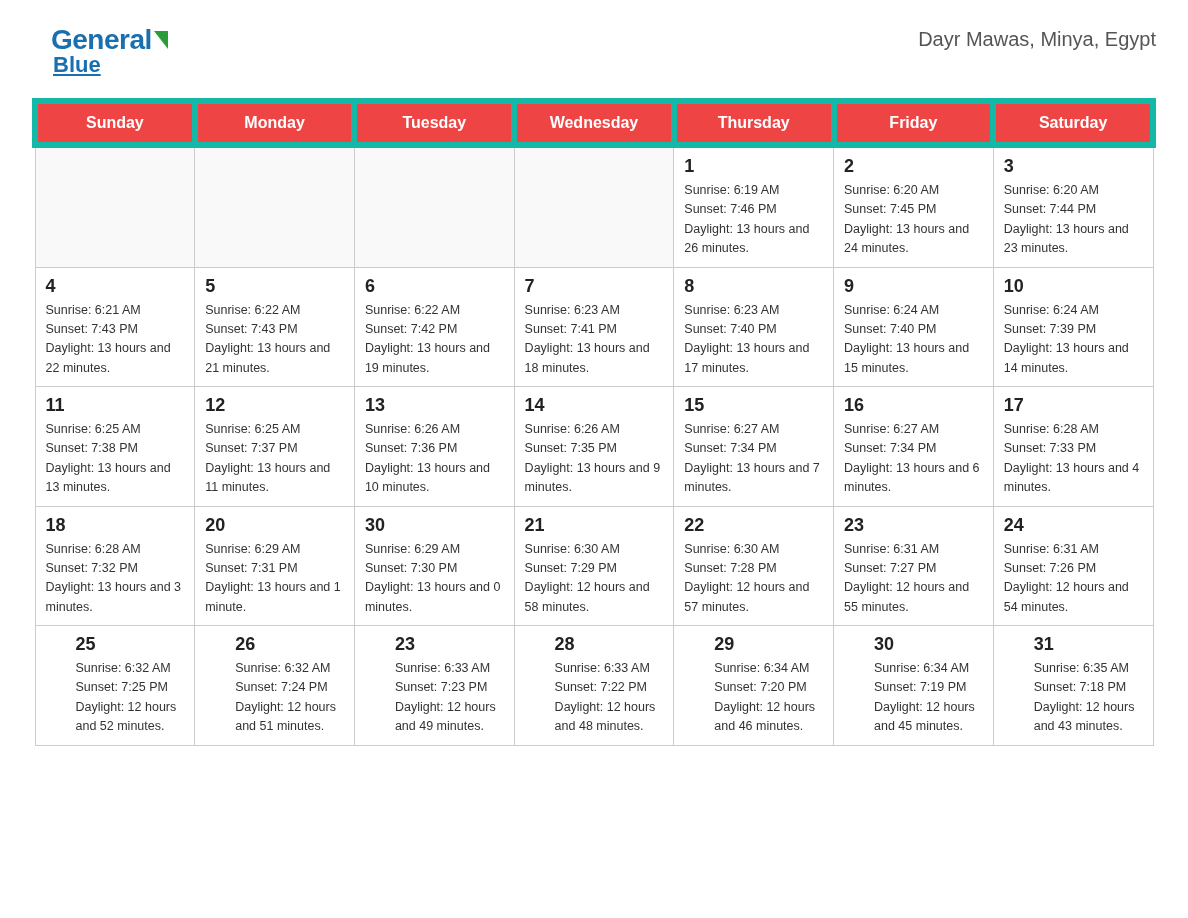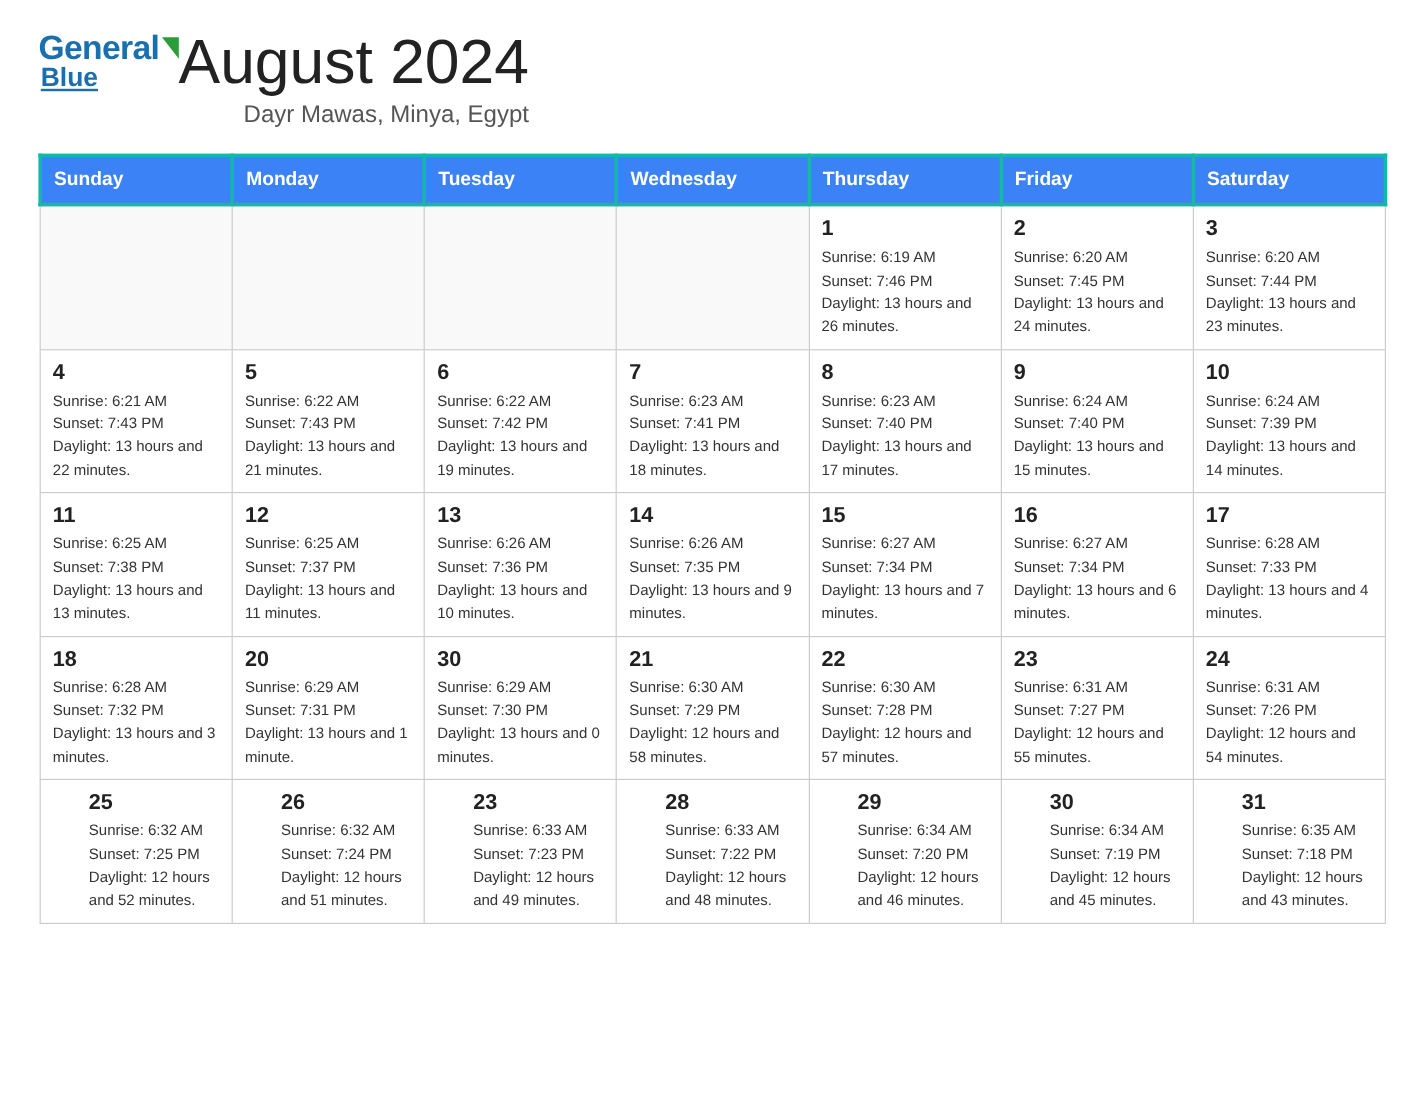--- a/index.html
+++ b/index.html
@@ -5,22 +5,24 @@
     * { box-sizing: border-box; margin: 0; padding: 0; }
     body {
       font-family: Arial, sans-serif;
       background: #fff;
       padding: 24px 32px;
       width: 1188px;
       min-height: 918px;
     }
     .header {
       display: flex;
+      justify-content: space-between;
       align-items: flex-start;
       margin-bottom: 20px;
+      margin-left: 19px;
     }
     .logo {
       display: flex;
       flex-direction: column;
       align-items: flex-start;
     }
     .logo-top {
       font-size: 28px;
       font-weight: bold;
       color: #333;
@@ -62,27 +64,27 @@
       font-size: 20px;
       color: #555;
       margin-top: 4px;
     }
     .calendar {
       width: 100%;
       border-collapse: collapse;
       border: 1px solid #ccc;
     }
     .calendar th {
-      background: #3b82f6;
+      background: #ef4444;
       color: #fff;
       font-size: 16px;
       font-weight: 600;
       padding: 10px 10px;
-      text-align: left;
-      border: 3px solid #14b8a6;
+      text-align: center;
+      border: 6px solid #14b8a6;
     }
     .calendar td {
       width: calc(100% / 7);
       vertical-align: top;
       padding: 8px 10px;
       border: 1px solid #ccc;
       font-size: 13px;
       color: #333;
       height: 110px;
     }
@@ -110,21 +112,20 @@
 <body>
 
 <div class="header">
   <div class="logo">
     <div class="logo-top">
       <span>General</span><span class="logo-arrow"></span>
     </div>
     <div class="logo-blue-text">Blue</div>
   </div>
   <div class="title-area">
-    <div class="month-title">August 2024</div>
     <div class="location">Dayr Mawas, Minya, Egypt</div>
   </div>
 </div>
 
 <table class="calendar">
   <thead>
     <tr>
     <th>Sunday</th>
         <th>Monday</th>
         <th>Tuesday</th>

